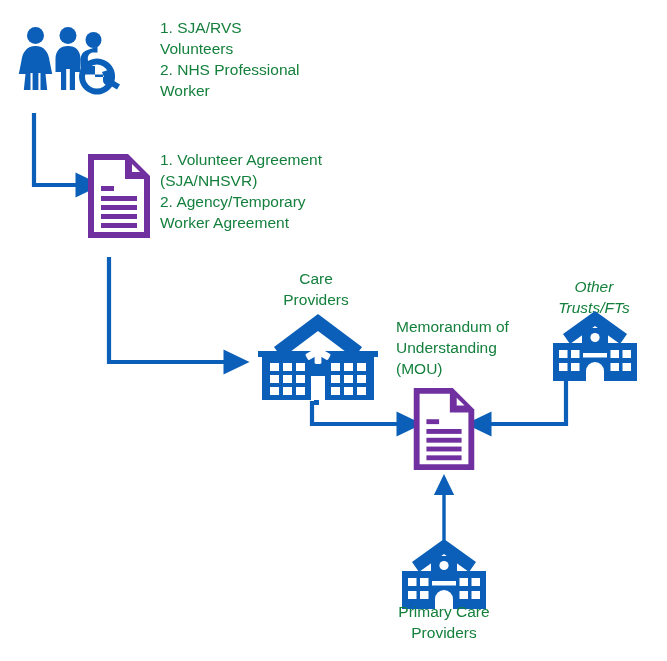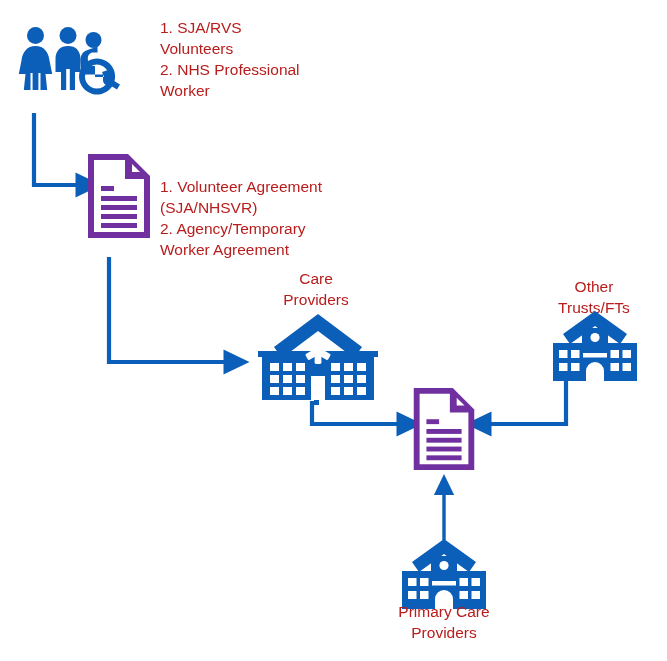--- a/index.html
+++ b/index.html
@@ -5,21 +5,21 @@
   html,body{margin:0;padding:0;background:#ffffff;}
   body{
     width:667px;height:661px;
     font-family:"Liberation Sans","DejaVu Sans",sans-serif;
     overflow:hidden;position:relative;
   }
   #canvas{position:relative;width:667px;height:661px;}
   .node{position:absolute;}
   .lbl{
     position:absolute;
-    color:#b91c1c;
+    color:#15803d;
     font-size:15.5px;
     line-height:21px;
     white-space:pre-line;
     font-family:"Liberation Sans","DejaVu Sans",sans-serif;
   }
   .lbl.ctr{text-align:center;}
   svg{display:block;overflow:visible;}
   .arrows{position:absolute;left:0;top:0;width:667px;height:661px;pointer-events:none;}
 </style>
 </head>
@@ -100,21 +100,21 @@
       <path d="M44,10 L44,18 L52,18 Z" fill="#FFFFFF"></path>
 
       <rect x="13" y="32" width="13" height="5" fill="#7030A0"></rect>
       <rect x="13" y="42" width="36" height="5" fill="#7030A0"></rect>
       <rect x="13" y="51" width="36" height="5" fill="#7030A0"></rect>
       <rect x="13" y="60" width="36" height="5" fill="#7030A0"></rect>
       <rect x="13" y="69" width="36" height="5" fill="#7030A0"></rect>
     </svg>
   </div>
 
-  <div class="lbl" style="left:160px;top:176px;width:195px;">1. Volunteer Agreement
+  <div class="lbl" style="left:160px;top:149px;width:195px;">1. Volunteer Agreement
 (SJA/NHSVR)
 2. Agency/Temporary
 Worker Agreement</div>
 
   <div class="lbl ctr" style="left:258px;top:268px;width:116px;">Care
 Providers</div>
 
   <div class="node" style="left:258px;top:312px;">
     <svg width="120" height="90" viewBox="0 0 120 90">
       <g fill="#0B5FB8">
@@ -153,36 +153,39 @@
           <rect x="99" y="63" width="9" height="8"></rect>
         <rect x="73" y="75" width="9" height="8"></rect>
           <rect x="86" y="75" width="9" height="8"></rect>
           <rect x="99" y="75" width="9" height="8"></rect>
 
         <rect x="53" y="64" width="14" height="24"></rect>
       </g>
     </svg>
   </div>
 
+  <div class="lbl" style="left:396px;top:316px;width:135px;">Memorandum of
+Understanding
+(MOU)</div>
 
   <div class="node" style="left:410px;top:388px;">
     <svg width="68" height="82" viewBox="0 0 62 84">
       <path d="M0,0 L40,0 L62,22 L62,84 L0,84 Z" fill="#7030A0"></path>
       <path d="M6,6 L37,6 L37,25 L56,25 L56,78 L6,78 Z" fill="#FFFFFF"></path>
       <path d="M41,4 L41,21 L58,21 Z" fill="#7030A0"></path>
       <path d="M44,10 L44,18 L52,18 Z" fill="#FFFFFF"></path>
       <rect x="13" y="32" width="13" height="5" fill="#7030A0"></rect>
       <rect x="13" y="42" width="36" height="5" fill="#7030A0"></rect>
       <rect x="13" y="51" width="36" height="5" fill="#7030A0"></rect>
       <rect x="13" y="60" width="36" height="5" fill="#7030A0"></rect>
       <rect x="13" y="69" width="36" height="5" fill="#7030A0"></rect>
     </svg>
   </div>
 
-  <div class="lbl ctr" style="left:536px;top:276px;width:116px;">Other
+  <div class="lbl ctr" style="left:536px;top:276px;width:116px;font-style:italic;">Other
 Trusts/FTs</div>
 
   <div class="node" style="left:551px;top:310px;">
     <svg width="88" height="72" viewBox="0 0 88 72">
       <g fill="#0B5FB8">
 
         <path d="M44,1 L76,24 L69,34 L44,16 L19,34 L12,24 Z"></path>
 
         <rect x="31" y="18" width="26" height="20"></rect>
 

